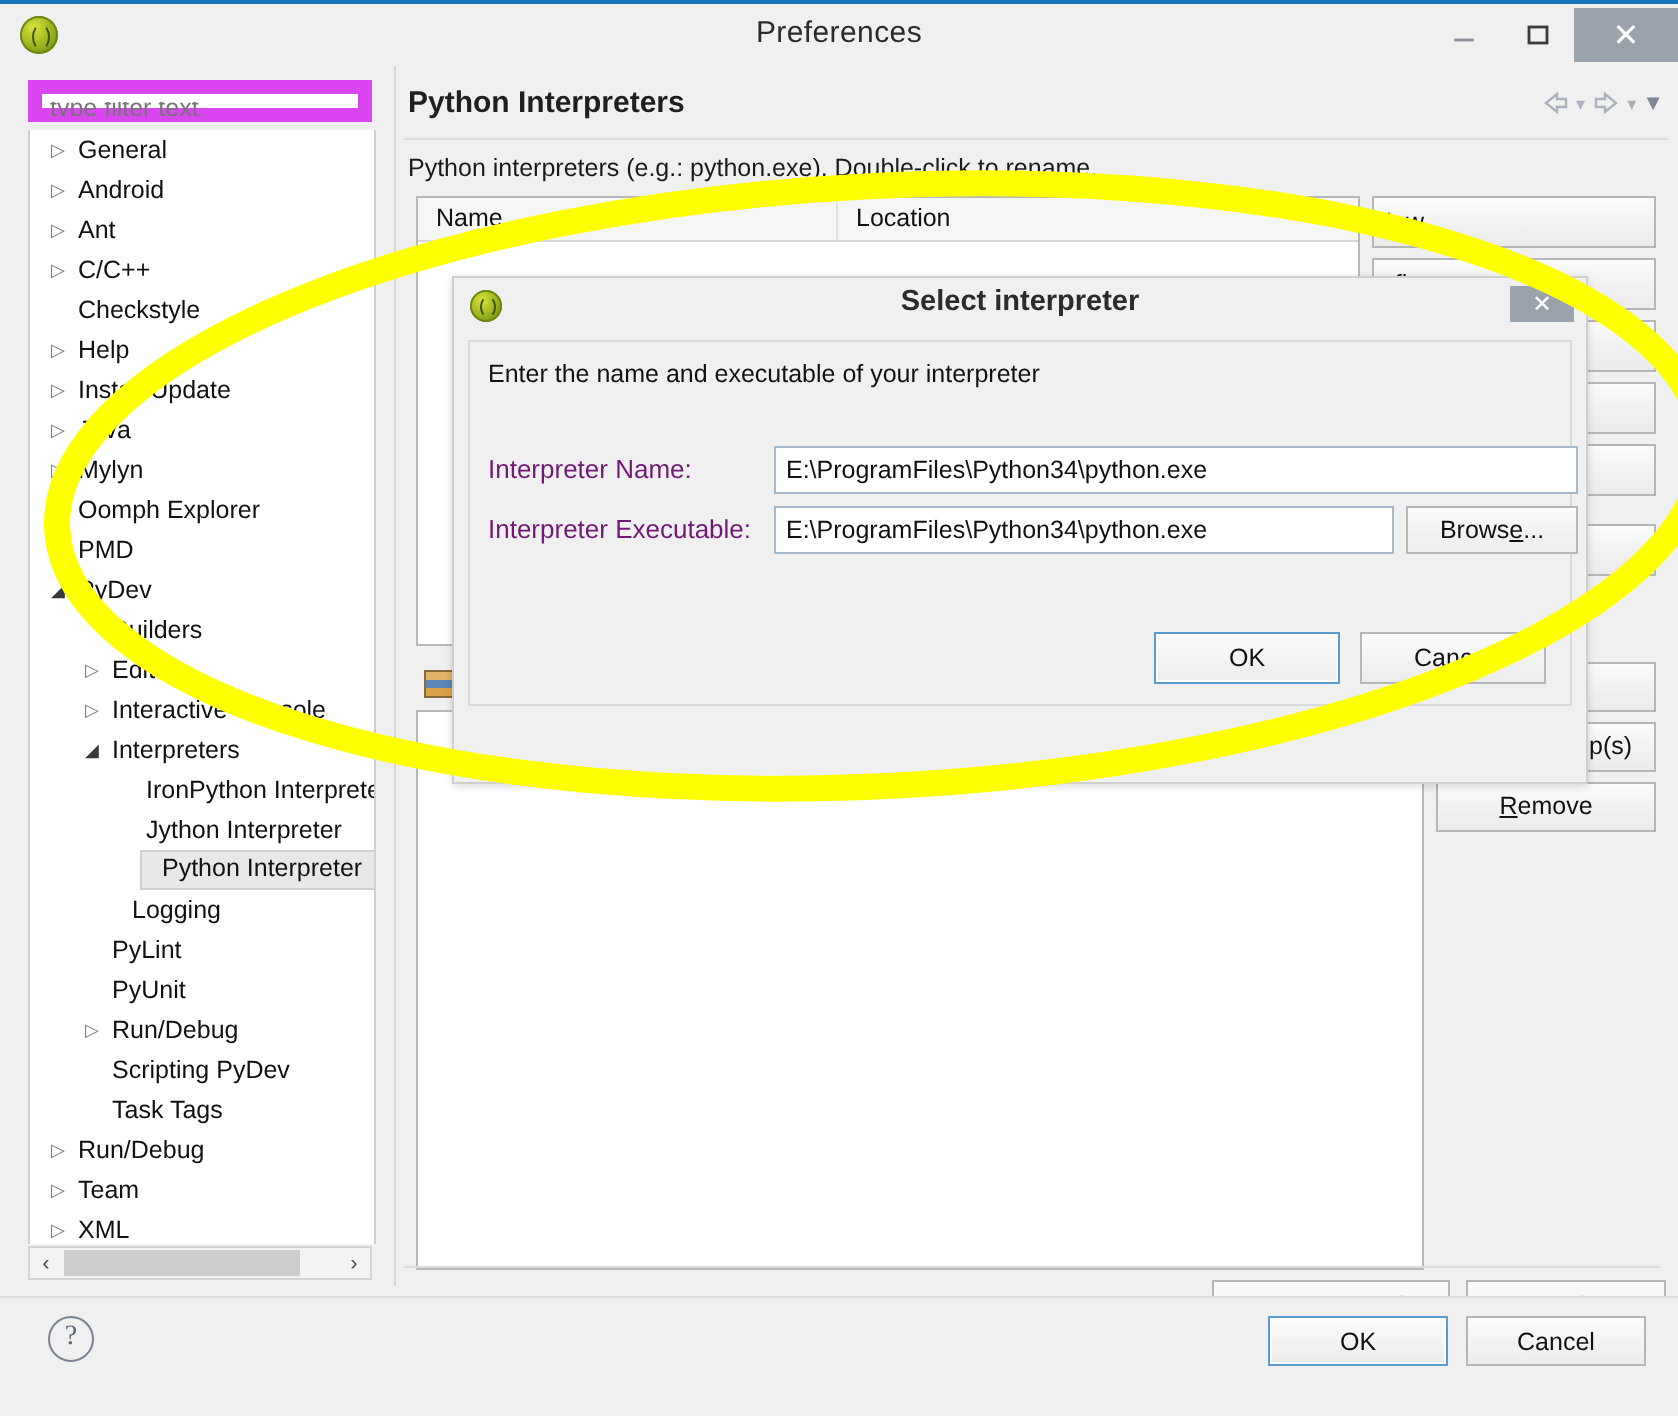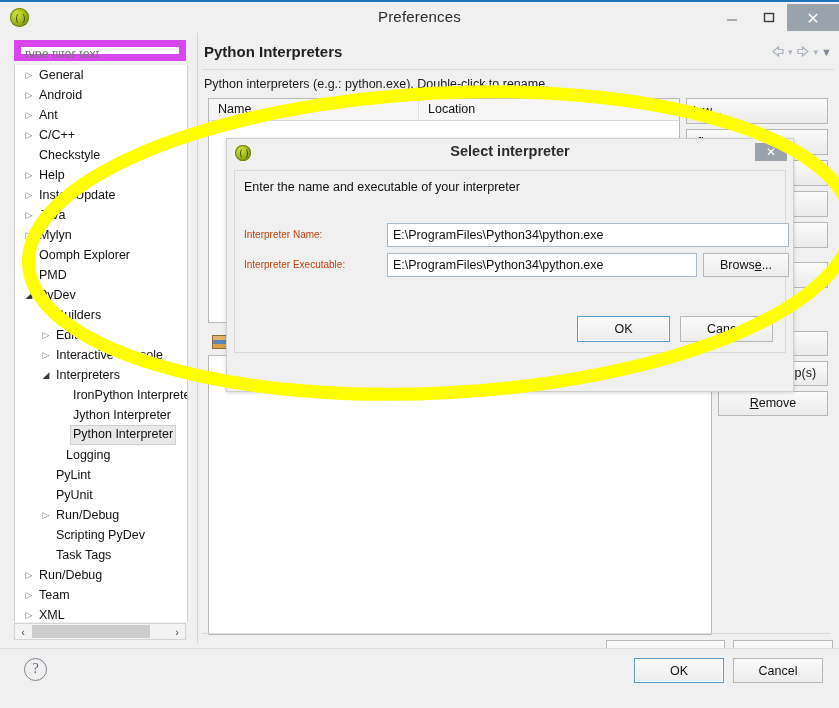--- a/index.html
+++ b/index.html
@@ -101,21 +101,21 @@
   }
   .tnode .arrow {
     position: absolute; top: 0; width: 12px; height: 20px;
     color: #7d7d7d; font-size: 9px; text-align: center; line-height: 20px;
   }
   .tnode .arrow.open { color: #3a3a3a; }
   .tnode .tlabel { position: absolute; top: 0; }
   .tnode.sel .tlabel {
     background: #e8e8e8;
     border: 1px solid #d0d0d0;
-    padding: 0 2px;
+    padding: 0 10px;
     margin-left: -3px;
     line-height: 17px; height: 18px;
   }
   .h-scroll {
     position: absolute; left: 6px; top: 588px;
     width: 172px; height: 17px;
     background: #f3f3f3; border: 1px solid #d4d4d4;
     box-sizing: border-box; display: flex; align-items: center;
   }
   .h-scroll .sbtn { width: 16px; text-align: center; color: #4a4a4a; font-size: 11px; }
@@ -307,21 +307,21 @@
     background: #f0f0f0;
     box-sizing: border-box;
   }
   .dlg-desc {
     position: absolute; left: 9px; top: 9px;
     font-size: 12.5px; color: #111;
   }
   .frow { position: absolute; left: 9px; height: 24px; }
   .frow .flabel {
     position: absolute; left: 0; top: 0; width: 140px;
-    font-size: 10px; color: #c2410c; line-height: 24px;
+    font-size: 13px; color: #701a75; line-height: 24px;
   }
   .finput {
     position: absolute; left: 143px; top: 0;
     height: 24px;
     border: 1px solid #a7b8c9;
     background: #ffffff;
     box-sizing: border-box;
   }
   .finput input {
     width: 100%; height: 100%; border: 0; outline: none;

